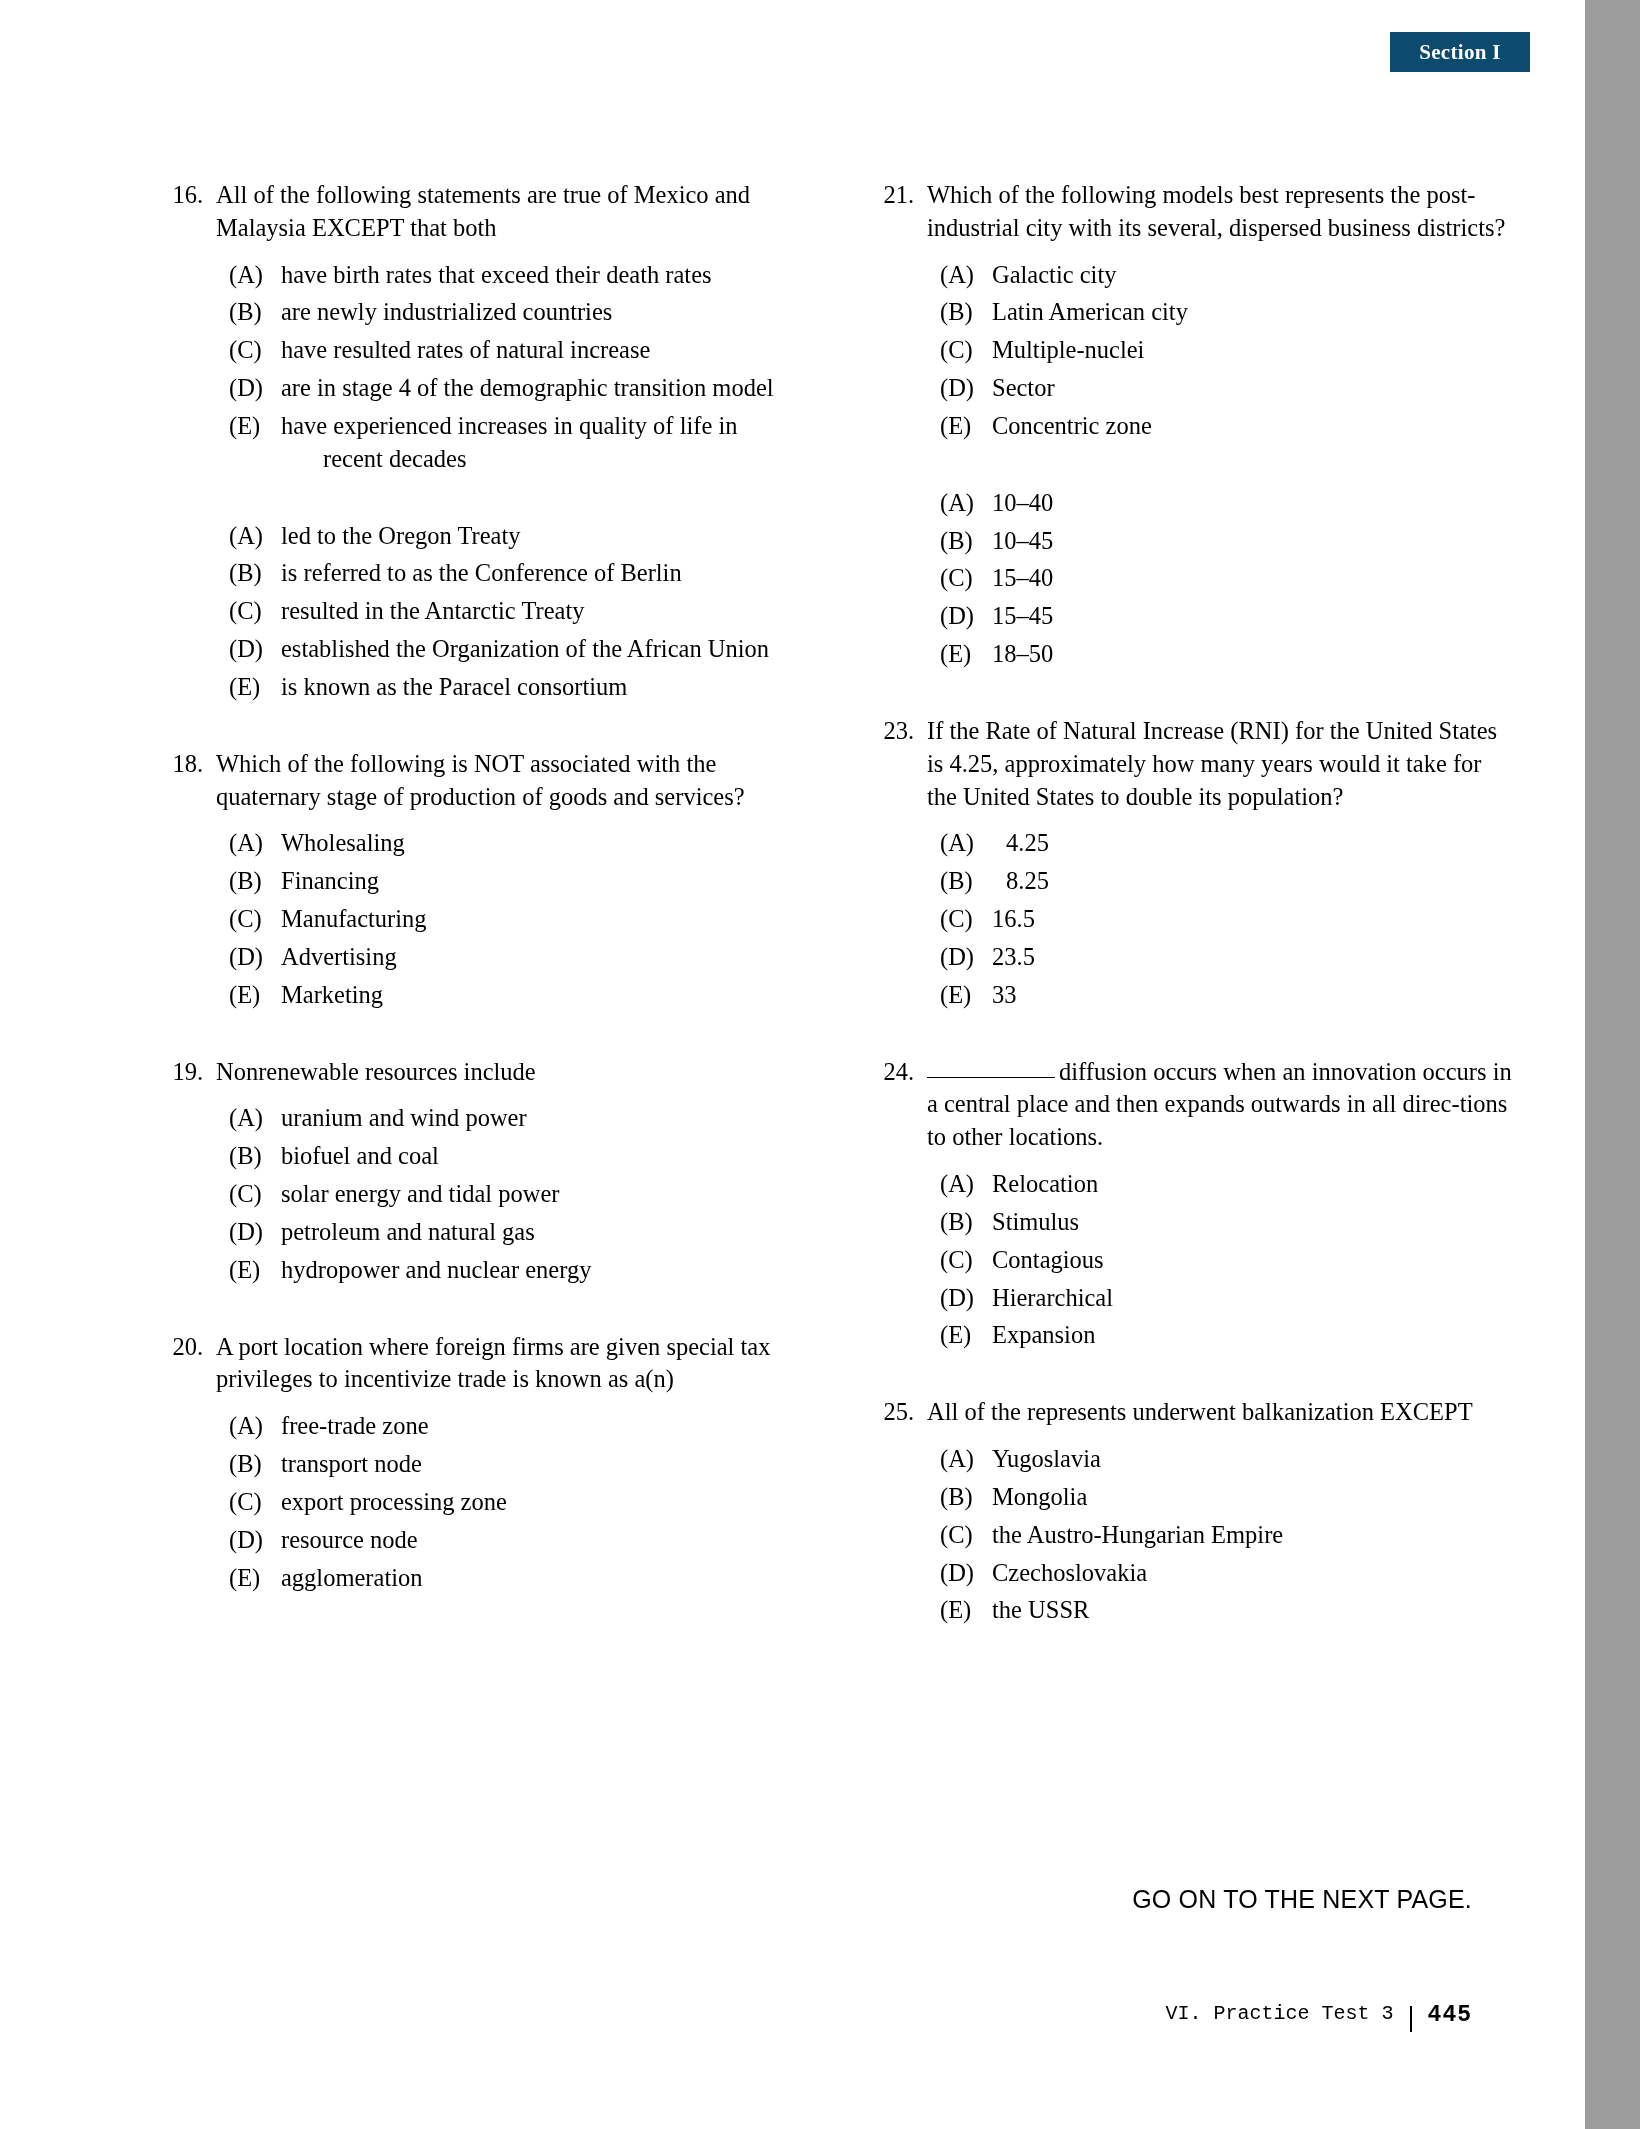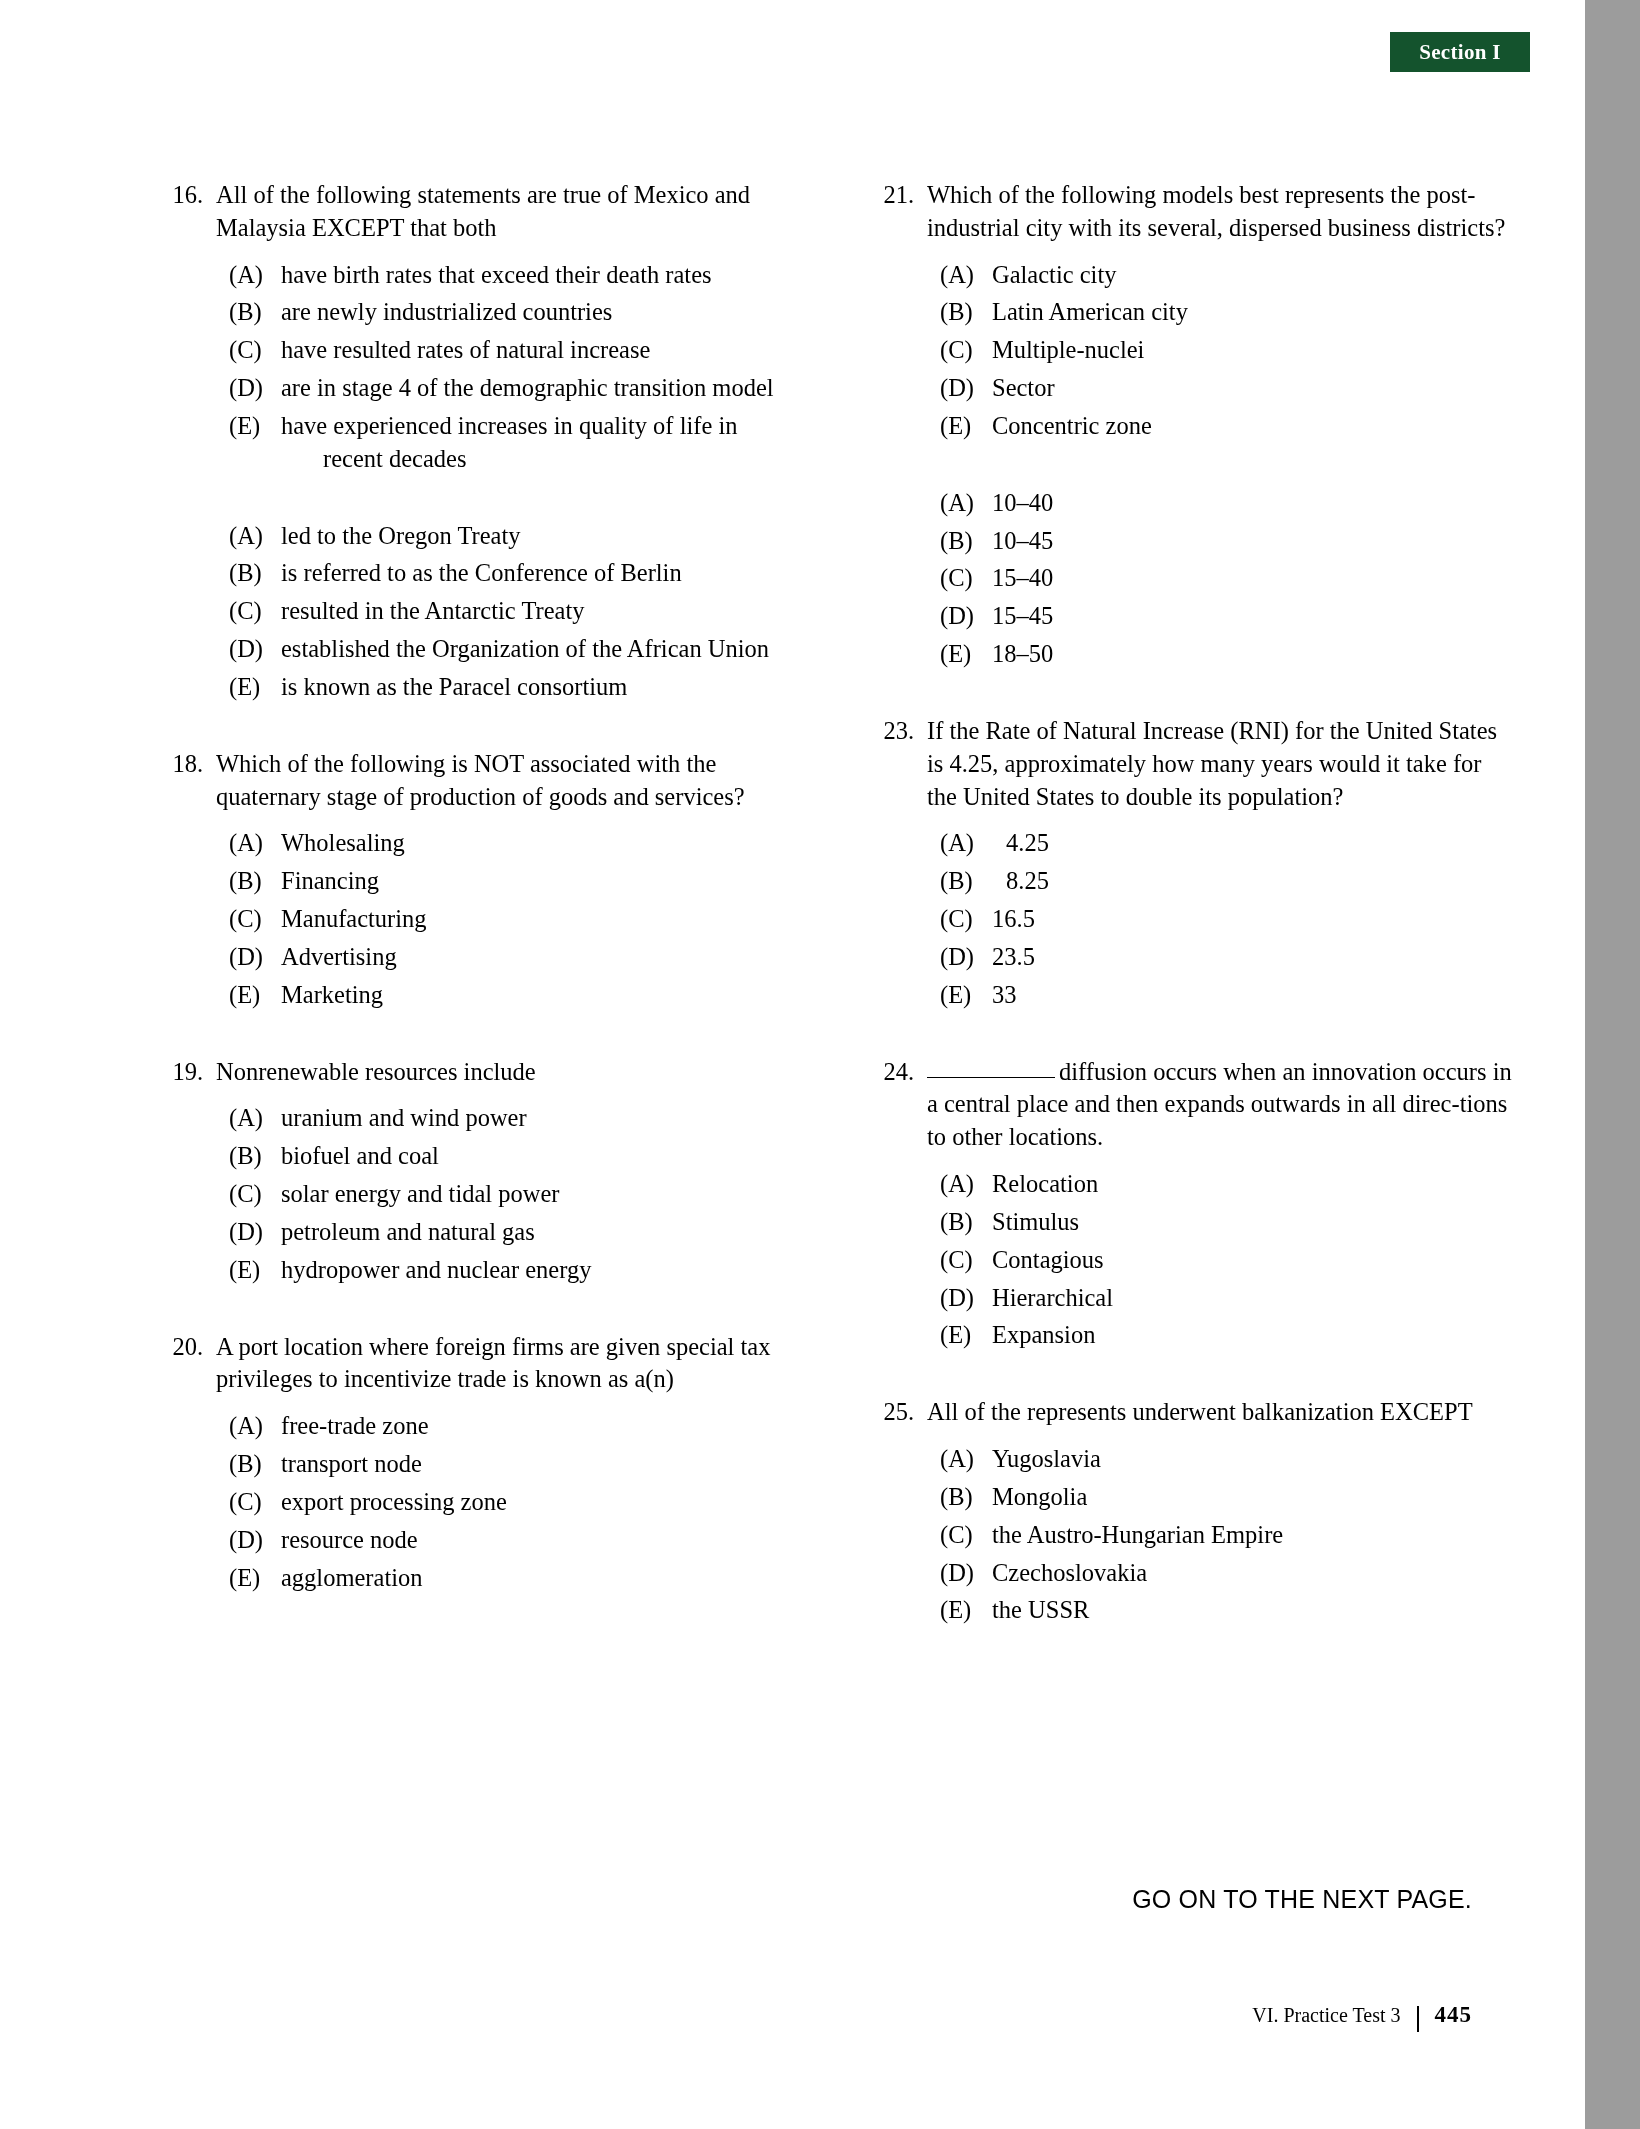--- a/index.html
+++ b/index.html
@@ -28,21 +28,21 @@
     width: 55px;
     height: 2129px;
     background: #9c9c9c;
   }
   .section-tab {
     position: absolute;
     right: 55px;
     top: 32px;
     width: 140px;
     height: 40px;
-    background: #14532d;
+    background: #0c4a6e;
     color: #ffffff;
     font-family: "Liberation Serif", serif;
     font-weight: bold;
     font-size: 21px;
     display: flex;
     align-items: center;
     justify-content: center;
     letter-spacing: 0.3px;
   }
   .content {
@@ -113,22 +113,22 @@
     font-family: "Liberation Sans", sans-serif;
     font-weight: normal;
     font-size: 25px;
     letter-spacing: 0.2px;
   }
   .footer {
     position: absolute;
     right: 113px;
     top: 2002px;
     display: flex;
-    align-items: center;
-    font-family: Liberation Serif, serif;
+    align-items: flex-start;
+    font-family: Liberation Mono, monospace;
     font-size: 20px;
   }
   .footer-label {
     margin-right: 16px;
   }
   .footer-rule {
     width: 2px;
     height: 26px;
     background: #000;
     margin-right: 16px;

